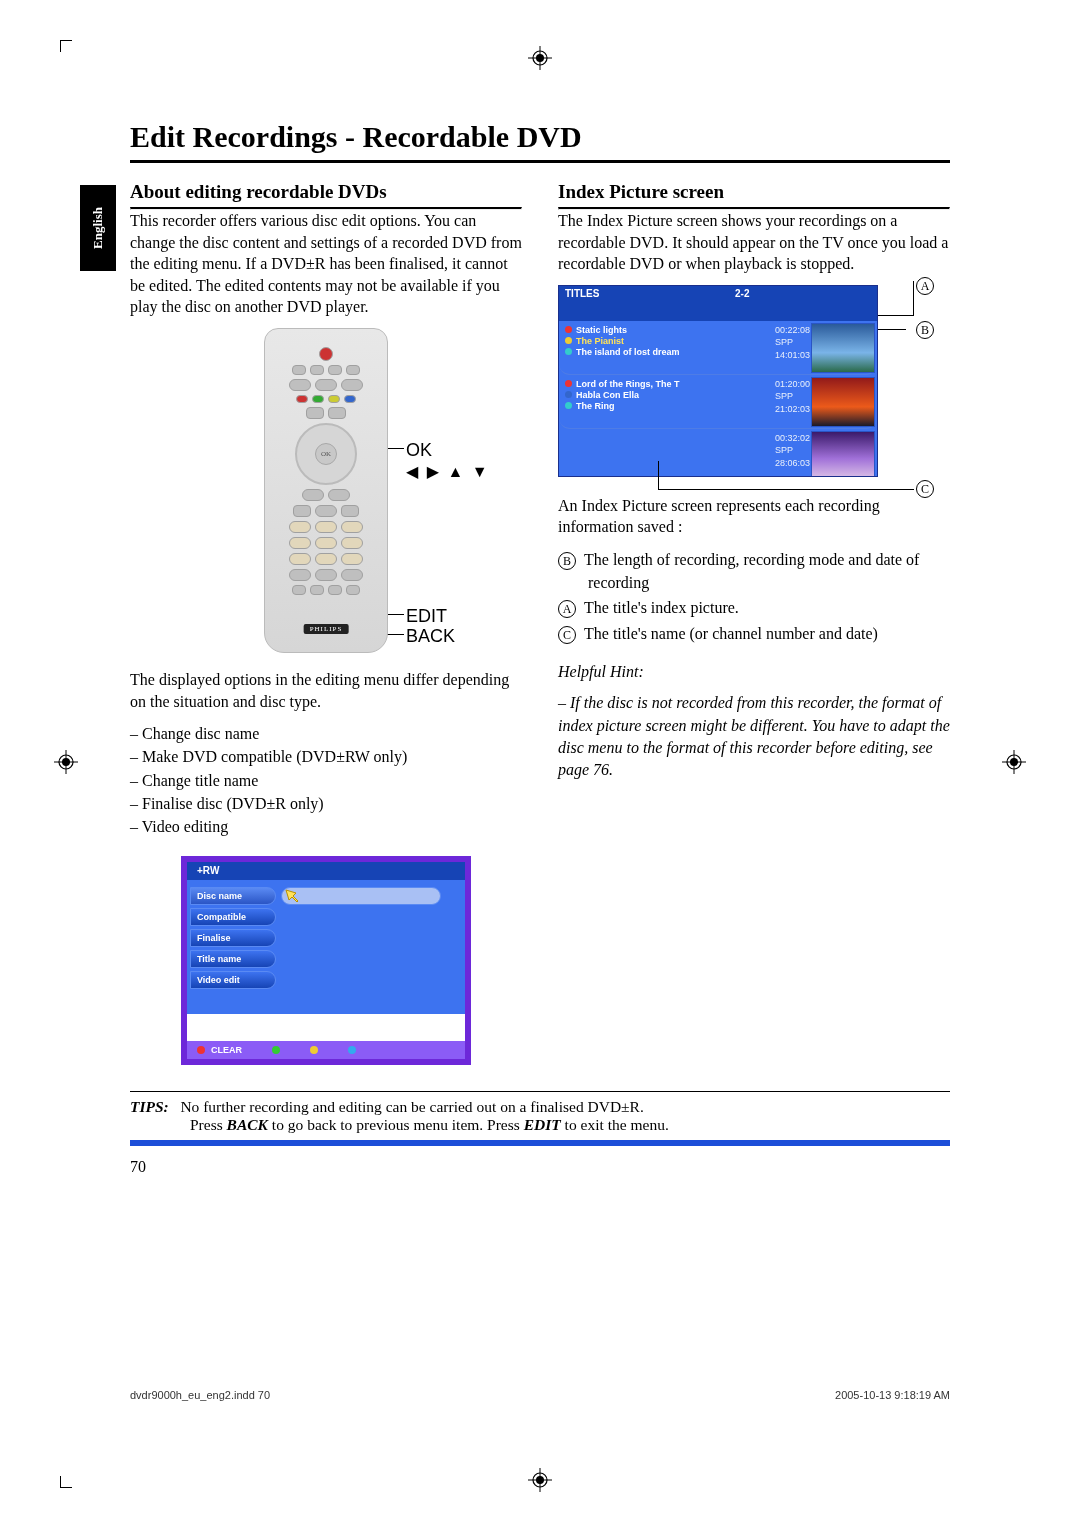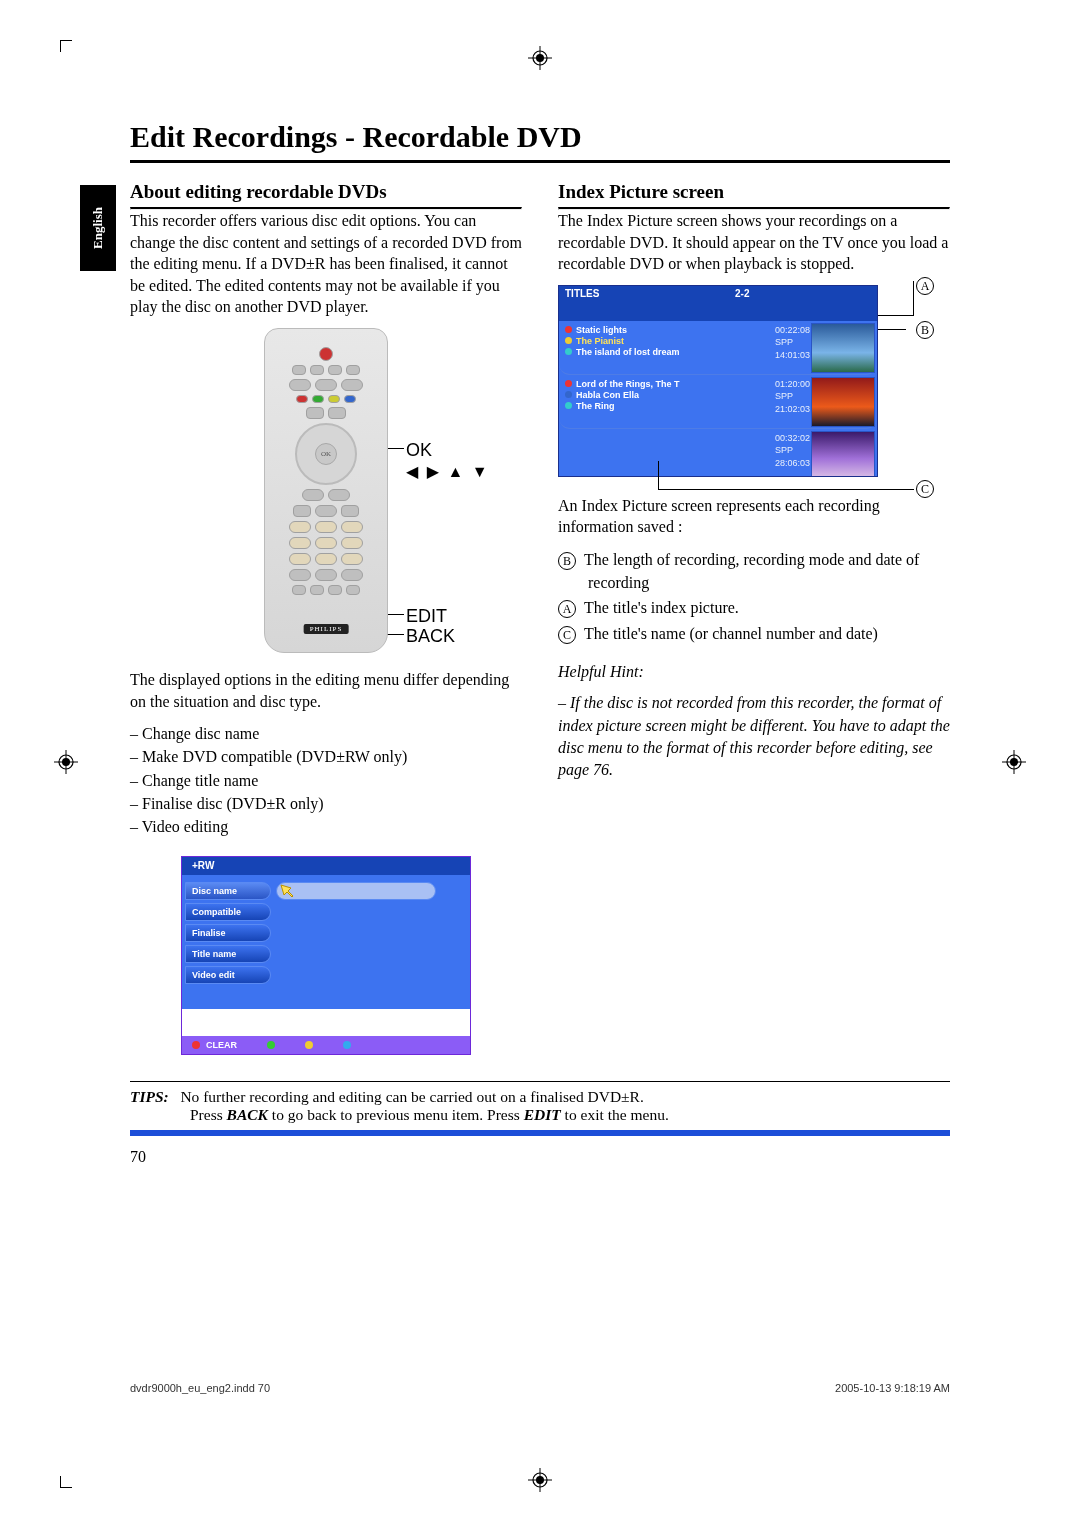--- a/index.html
+++ b/index.html
@@ -87,21 +87,21 @@
   .lbl-ok { left: 276px; top: 112px; }
   .lbl-arrows { left: 276px; top: 134px; font-size: 16px; letter-spacing:2px; }
   .lbl-edit { left: 276px; top: 278px; }
   .lbl-back { left: 276px; top: 298px; }
   .lbl-line { position:absolute; height:1px; background:#000; }
   .lbl-line1 { top: 120px; left: 230px; width: 44px; }
   .lbl-line2 { top: 286px; left: 248px; width: 26px; }
   .lbl-line3 { top: 306px; left: 230px; width: 44px; }
   
   .edit-menu {
-    width: 290px; margin: 0 auto; border: 1px solid #6d28d9; background:#fff;
+    width: 290px; margin: 0 auto; border: 6px solid #6d28d9; background:#fff;
     display:flex; flex-direction:column;
   }
   .em-top { height:18px; background:#1644b5; color:#fff; font-size:10px; font-weight:bold; padding:3px 10px; font-family:Arial,sans-serif; }
   .em-body { height:134px; background:#3d73f0; position:relative; padding-top:4px; }
   .em-item {
     height:18px; width:86px; margin:3px 0 3px 3px;
     background:linear-gradient(#3d73f0,#1644b5);
     border:1px solid #5a8af3; border-radius:0 9px 9px 0;
     color:#fff; font-size:9px; font-family:Arial,sans-serif; font-weight:bold;
     padding:3px 6px;
@@ -135,21 +135,21 @@
   .thumb3 { background: linear-gradient(#3a1a6a,#a070d8 55%,#e0c8e8); }
   .ips-foot { height:16px; background:#1644b5; }
   .callout { position:absolute; font-size:14px; }
   .call-badge { display:inline-block; width:18px; height:18px; border:1.2px solid #000; border-radius:50%; text-align:center; line-height:16px; font-size:12px; background:#fff; }
   .call-line { position:absolute; background:#000; }
   
   .tips-box { border-top:1px solid #000; border-bottom:6px solid #1d4ed8; padding:6px 0; margin-top:26px; font-size:15.5px; }
   .tips-box b { font-style: italic; font-weight:bold; }
   .tips-indent { padding-left: 60px; text-indent:-60px; }
   .pgnum { font-size:16px; margin-top:12px; }
-  .footer-meta { position:absolute; bottom:26px; width:100%; display:flex; justify-content:space-between; font-size:11px; font-family:Arial,sans-serif; color:#333; }
+  .footer-meta { position:absolute; bottom:19px; width:100%; display:flex; justify-content:space-between; font-size:11px; font-family:Arial,sans-serif; color:#333; }
 </style>
 </head>
 <body>
 
 <div class="crop-mark crop-tl"></div>
 <div class="crop-mark crop-br"></div>
 
 <div class="reg-mark reg-top">
     <svg width="24" height="24">
       <circle cx="12" cy="12" r="7" fill="none" stroke="#000" stroke-width="1.2"></circle>

